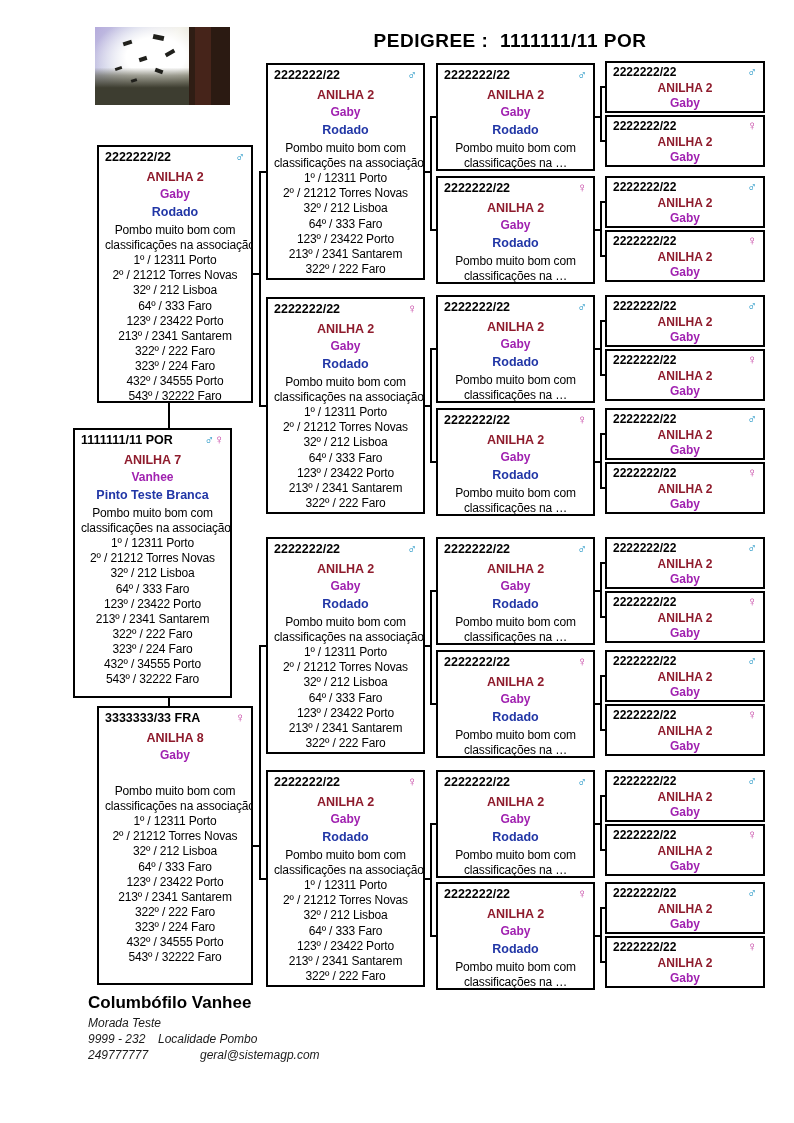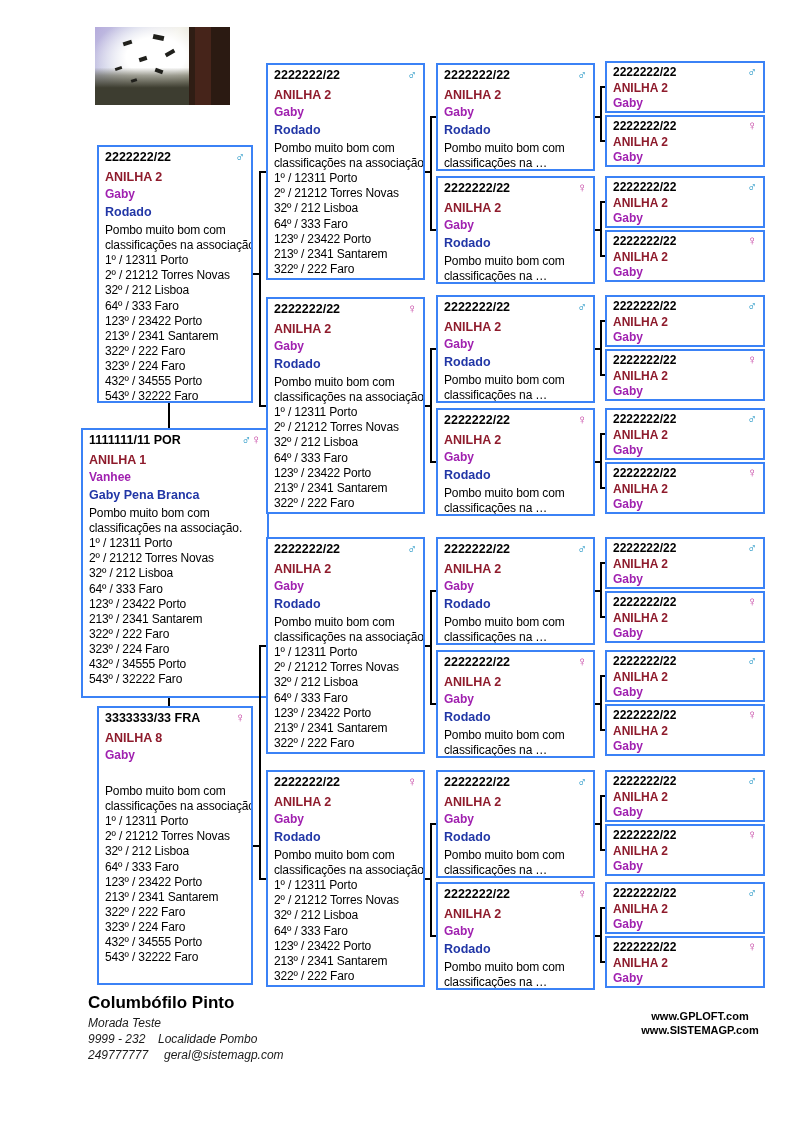--- a/index.html
+++ b/index.html
@@ -9,22 +9,22 @@
          font-size:19px;font-weight:bold;letter-spacing:.5px;white-space:pre;}
   .photo{position:absolute;left:95px;top:27px;width:135px;height:78px;
     background:
       linear-gradient(90deg, rgba(0,0,0,0) 0 70%, #2f1d14 70% 74%, #46241a 74% 86%, #2b1a12 86% 100%),
       linear-gradient(180deg, rgba(0,0,0,0) 0 52%, rgba(82,82,62,.55) 62%, #3d3d30 78% 100%),
       radial-gradient(ellipse at 45% 38%, #ffffff 0 28%, rgba(255,255,255,0) 60%),
       linear-gradient(125deg, #b5abdc 0%, #cdd0e6 22%, #eceadf 45%, #d8d4c2 65%, #7e7c68 100%);}
   .bird{position:absolute;background:#20201c;transform:rotate(-18deg);}
   .tree{position:absolute;left:0;top:0;width:794px;height:1123px;}
   .connector{position:absolute;background:#000;}
-  .box{position:absolute;background:#fff;border:2px solid #3b82f6;box-sizing:border-box;
-       padding:3px 6px;overflow:hidden;}
+  .box{position:absolute;background:#fff;border:2px solid #000000;box-sizing:border-box;
+       padding:3px 6px;overflow:hidden;text-align:center;}
   .head{display:flex;justify-content:space-between;align-items:flex-start;
         font-weight:bold;font-size:12.5px;line-height:1.25;}
   .sex{font-size:13px;font-weight:bold;line-height:1.1;white-space:nowrap;}
   .l-name{color:var(--ring-name);font-weight:bold;font-size:12.5px;margin-top:4px;line-height:1.2;}
   .l-strain{color:var(--strain);font-weight:bold;font-size:12px;margin-top:2px;line-height:1.2;}
   .l-extra{color:var(--extra);font-weight:bold;font-size:12.5px;margin-top:4px;line-height:1.2;min-height:15px;}
   .desc,.results{font-size:12px;letter-spacing:-0.15px;line-height:1.26;white-space:pre;margin-top:3px;}
   .results{margin-top:0;}
   .v4{padding:2px 6px;}
   .v4 .head{font-size:12px;}
@@ -43,30 +43,31 @@
   <div class="photo">
     <span class="bird" style="left:28px;top:14px;width:9px;height:4px;"></span>
     <span class="bird" style="left:58px;top:8px;width:11px;height:5px;transform:rotate(12deg);"></span>
     <span class="bird" style="left:44px;top:30px;width:8px;height:4px;"></span>
     <span class="bird" style="left:70px;top:24px;width:10px;height:4px;transform:rotate(-30deg);"></span>
     <span class="bird" style="left:20px;top:40px;width:7px;height:3px;"></span>
     <span class="bird" style="left:60px;top:42px;width:8px;height:4px;transform:rotate(20deg);"></span>
     <span class="bird" style="left:36px;top:52px;width:6px;height:3px;"></span>
   </div>
 
+  <div class="title">PEDIGREE :  1111111/11 POR</div>
 
   <div class="tree" id="pedigree-tree">
-      <div class="box v1" style="left: 81px; top: 428px; width: 188px; height: 270px;">
+      <div class="box v1" style="left: 73px; top: 428px; width: 159px; height: 270px;">
     <div class="head">
       <span class="ring">1111111/11 POR</span>
       <span class="sex"><span style="color: rgb(46, 155, 200);">♂</span><span style="color: rgb(191, 47, 154);">♀</span></span>
     </div>
-    <div class="l-name">ANILHA 1</div>
+    <div class="l-name">ANILHA 7</div>
     <div class="l-strain">Vanhee</div>
-    <div class="l-extra">Gaby Pena Branca</div>
+    <div class="l-extra">Pinto Teste Branca</div>
     <div class="desc">Pombo muito bom com
 classificações na associação.</div>
     <div class="results">1º / 12311 Porto
 2º / 21212 Torres Novas
 32º / 212 Lisboa
 64º / 333 Faro
 123º / 23422 Porto
 213º / 2341 Santarem
 322º / 222 Faro
 323º / 224 Faro
@@ -488,24 +489,20 @@
       <div class="connector" style="left: 595px; top: 823px; width: 5px; height: 2px;"></div>
       <div class="connector" style="left: 600px; top: 795px; width: 2px; height: 56px;"></div>
       <div class="connector" style="left: 602px; top: 795px; width: 3px; height: 2px;"></div>
       <div class="connector" style="left: 602px; top: 849px; width: 3px; height: 2px;"></div>
       <div class="connector" style="left: 595px; top: 935px; width: 5px; height: 2px;"></div>
       <div class="connector" style="left: 600px; top: 907px; width: 2px; height: 56px;"></div>
       <div class="connector" style="left: 602px; top: 907px; width: 3px; height: 2px;"></div>
       <div class="connector" style="left: 602px; top: 961px; width: 3px; height: 2px;"></div>
     </div>
 
-  <div class="footer-owner">Columbófilo Pinto</div>
+  <div class="footer-owner">Columbófilo Vanhee</div>
   <span class="f-it" style="left:88px;top:1016px;">Morada Teste</span>
   <span class="f-it" style="left:88px;top:1032px;">9999 - 232</span>
   <span class="f-it" style="left:158px;top:1032px;">Localidade Pombo</span>
   <span class="f-it" style="left:88px;top:1048px;">249777777</span>
-  <span class="f-it" style="left:164px;top:1048px;">geral@sistemagp.com</span>
-  <div class="sites">
-    <div>www.GPLOFT.com</div>
-    <div>www.SISTEMAGP.com</div>
-  </div>
+  <span class="f-it" style="left:200px;top:1048px;">geral@sistemagp.com</span>
 
 </div>
 
 </body></html>

